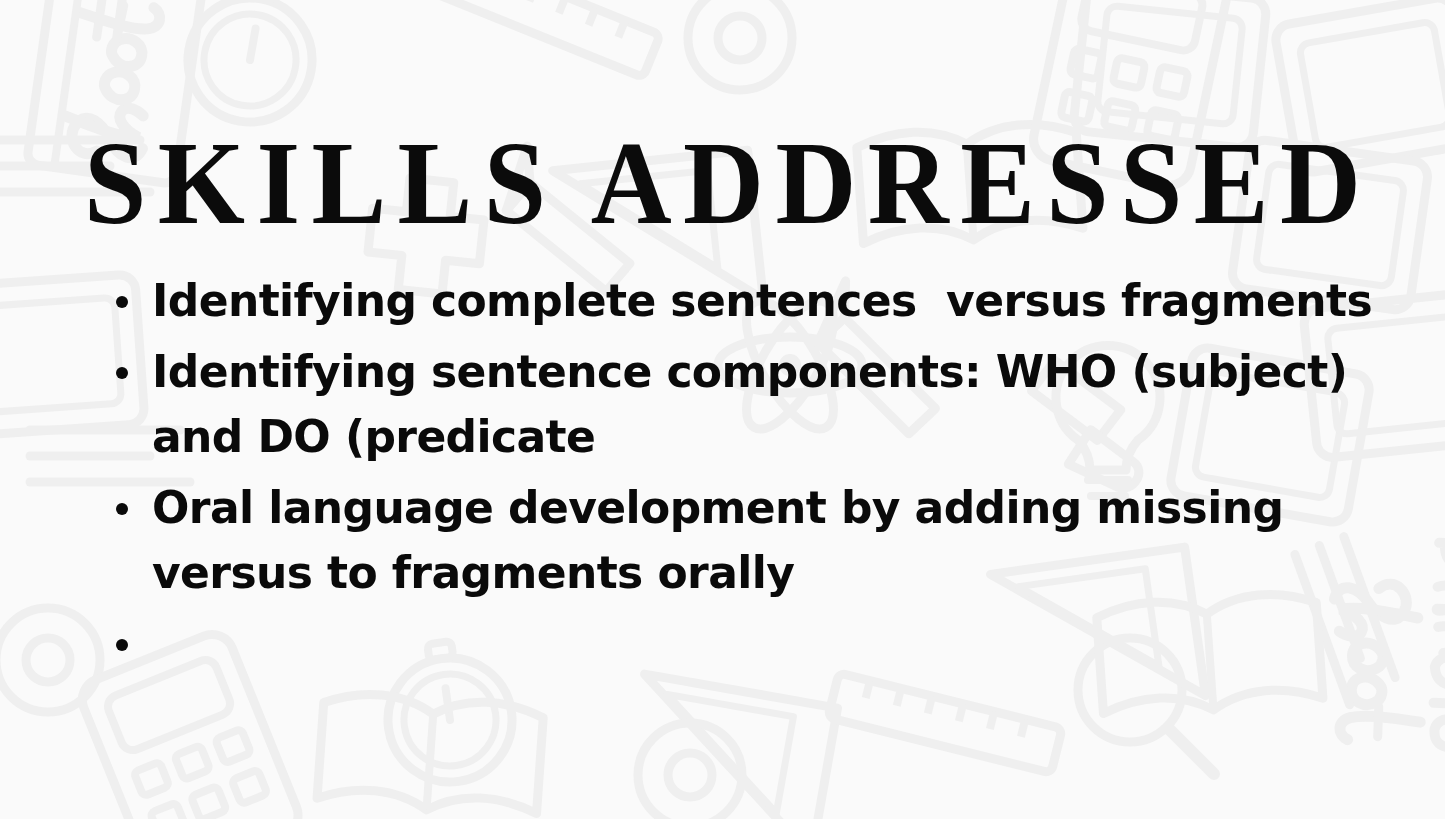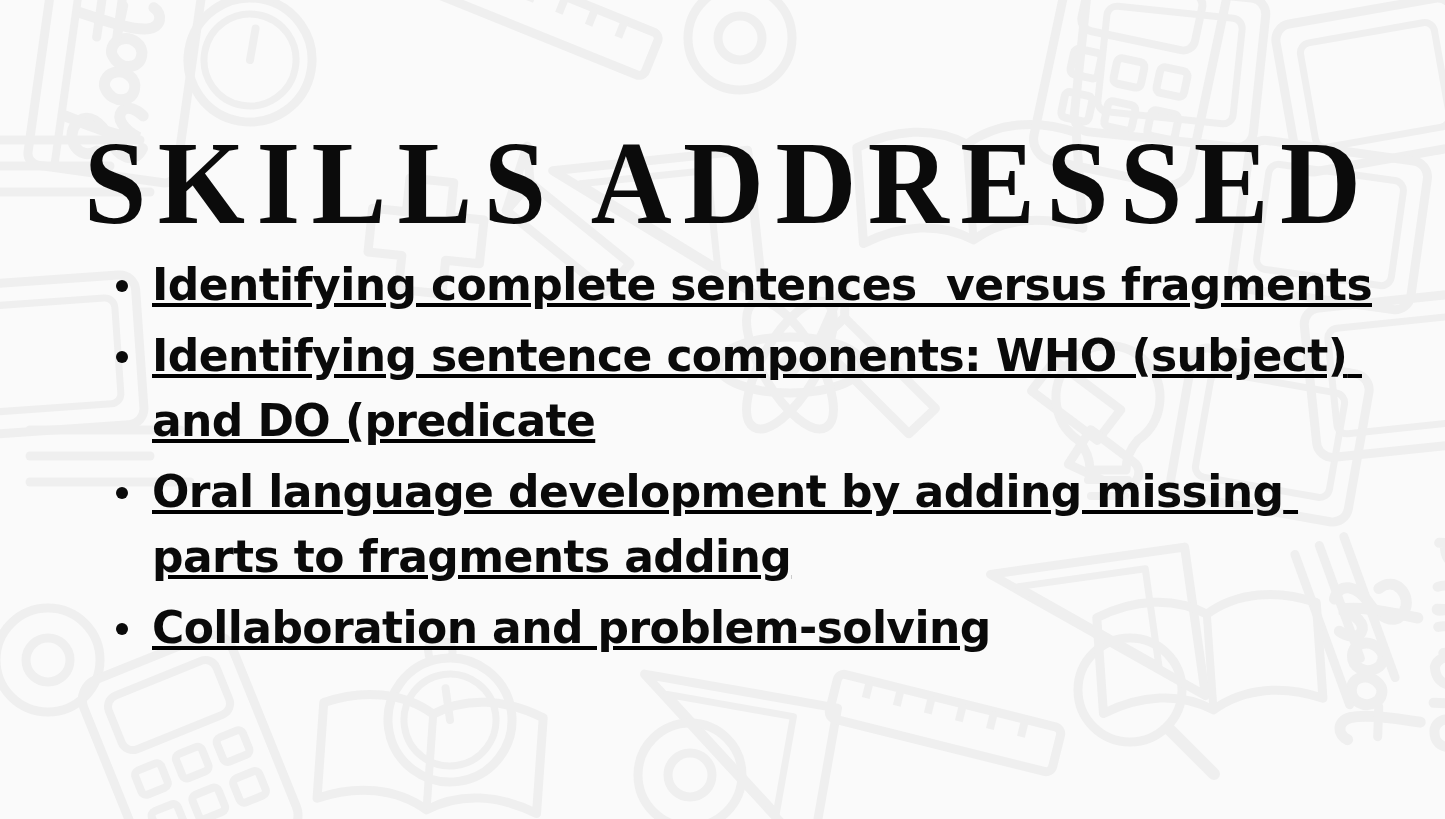--- a/index.html
+++ b/index.html
@@ -47,27 +47,26 @@
     color: #0b0b0b;
     text-indent: 12px;
     white-space: nowrap;
     transform: scaleX(0.95);
     transform-origin: center top;
   }
 
   
   .bullet-list {
     position: absolute;
-    top: 252px;
+    top: 268px;
     left: 104px;
     width: 1290px;
     margin: 0;
     padding: 0;
     list-style: none;
-    text-decoration: underline;
   }
   .bullet-item {
     position: relative;
     padding-left: 48px;
     margin: 0 0 6px 0;
     font-family: "DejaVu Sans", "Liberation Sans", sans-serif;
     font-weight: 700;
     font-size: 44px;
     line-height: 65px;
     letter-spacing: -0.6px;
@@ -243,22 +242,21 @@
       <li class="bullet-item">
         <span class="dot"></span>
         <span class="bullet-text">Identifying complete sentences  versus fragments</span>
       </li>
       <li class="bullet-item">
         <span class="dot"></span>
         <span class="bullet-text">Identifying sentence components: WHO (subject) and DO (predicate</span>
       </li>
       <li class="bullet-item">
         <span class="dot"></span>
-        <span class="bullet-text">Oral language development by adding missing parts to fragments adding</span>
-      </li>
-      <li class="bullet-item">
-        <span class="dot"></span>
-        <span class="bullet-text">Collaboration and problem-solving</span>
+        <span class="bullet-text">Oral language development by adding missing versus to fragments orally</span>
+      </li>
+      <li class="bullet-item">
+        <span class="dot"></span>
       </li>
     </ul>
 
   </div>
 </div>
 
 </body></html>

